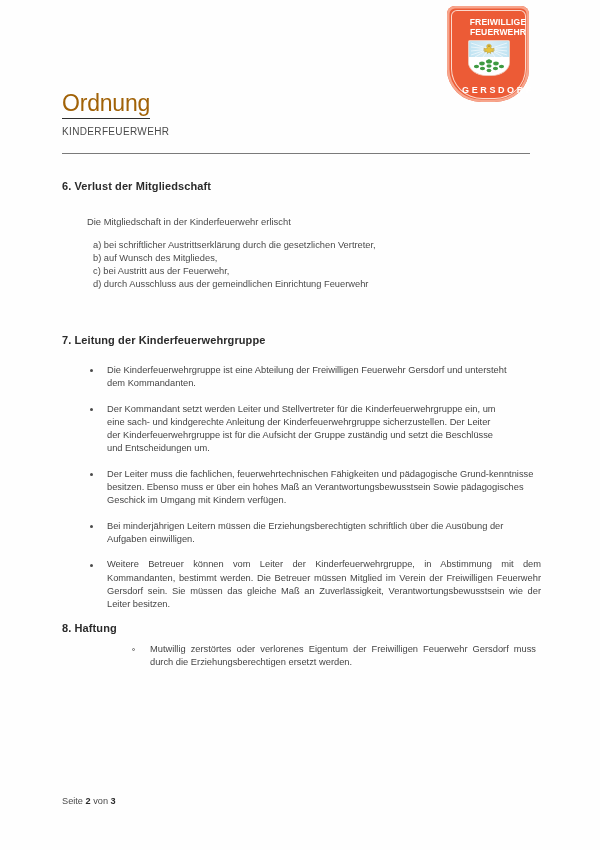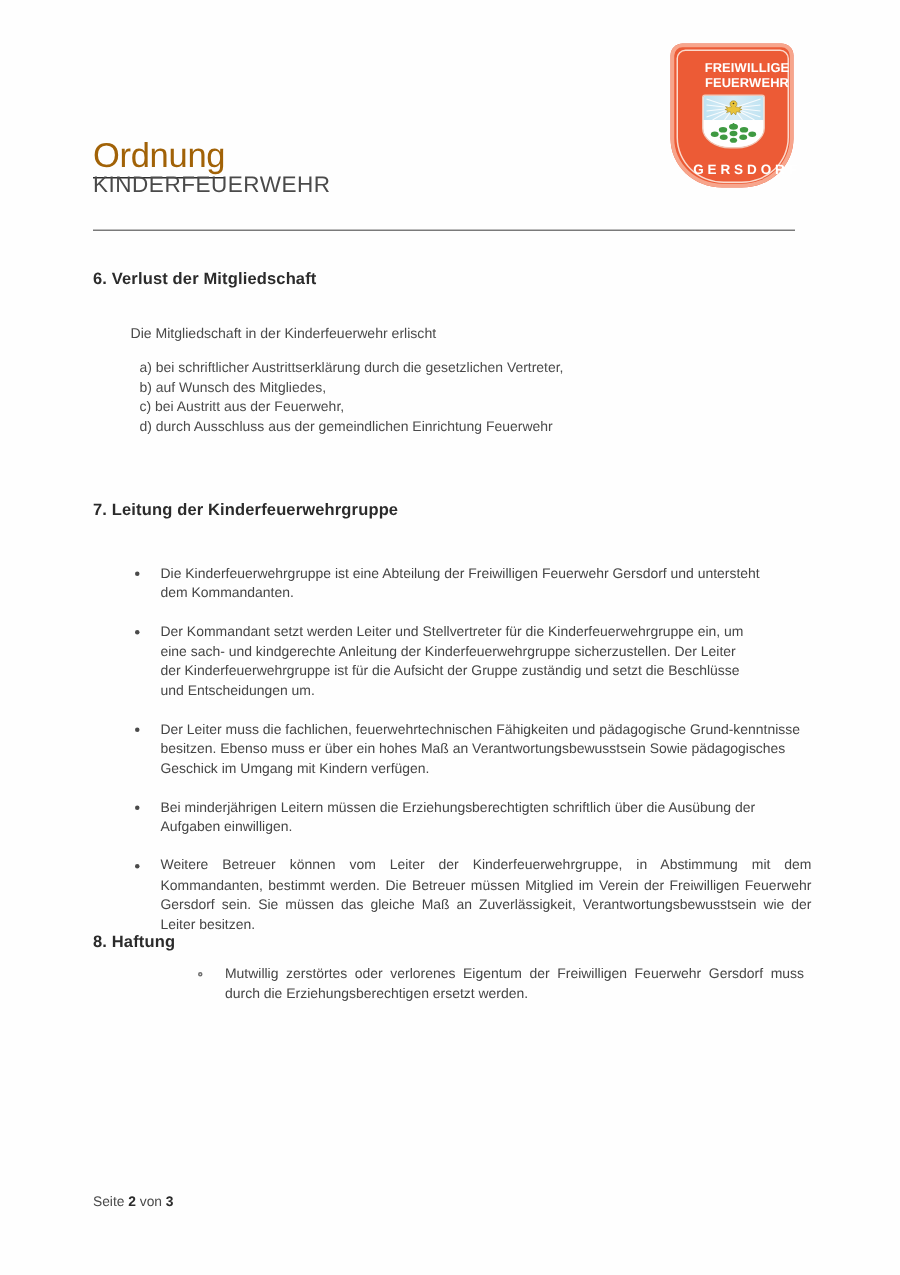--- a/index.html
+++ b/index.html
@@ -28,21 +28,20 @@
     position: absolute;
     left: 447px;
     top: 6px;
     width: 82px;
     height: 96px;
   }
   .crest {
     position: relative;
     width: 102px;
     height: 96px;
-    margin-top: 23px;
   }
   .crest-shield {
     position: absolute;
     left: 0; top: 0;
     width: 82px;
     height: 96px;
     background: #ec5b36;
     border-radius: 8px 8px 42% 42% / 8px 8px 34% 34%;
     box-shadow: inset 0 0 0 2.5px #f7a58c;
   }
@@ -119,22 +118,22 @@
     color: #a16207;
     letter-spacing: -0.2px;
     border-bottom: 1.6px solid #2e2e2e;
     padding-bottom: 2px;
     display: inline-block;
     line-height: 26px;
   }
   .doc-subtitle {
     position: absolute;
     left: 62px;
-    top: 115px;
-    font-size: 15px;
+    top: 126px;
+    font-size: 10px;
     color: #4a4a4a;
     letter-spacing: 0.35px;
   }
   .header-rule {
     position: absolute;
     left: 62px;
     top: 153px;
     width: 468px;
     height: 1px;
     background: #7a7a7a;
@@ -300,21 +299,21 @@
   <div class="lettered-list">
     <div>a) bei schriftlicher Austrittserklärung durch die gesetzlichen Vertreter,</div>
     <div>b) auf Wunsch des Mitgliedes,</div>
     <div>c) bei Austritt aus der Feuerwehr,</div>
     <div>d) durch Ausschluss aus der gemeindlichen Einrichtung Feuerwehr</div>
   </div>
 
   <div class="section-heading" style="top:334px;">7. Leitung der Kinderfeuerwehrgruppe</div>
 
   <ul class="bullets" style="left:82px; top:364px; width:440px;">
-    <li style="width:400px;margin-top:12px;">Die Kinderfeuerwehrgruppe ist eine Abteilung der Freiwilligen Feuerwehr Gersdorf und untersteht dem Kommandanten.</li>
+    <li style="width:400px;">Die Kinderfeuerwehrgruppe ist eine Abteilung der Freiwilligen Feuerwehr Gersdorf und untersteht dem Kommandanten.</li>
     <li style="width:398px;">Der Kommandant setzt werden Leiter und Stellvertreter für die Kinderfeuerwehrgruppe ein, um eine sach- und kindgerechte Anleitung der Kinderfeuerwehrgruppe sicherzustellen. Der Leiter der Kinderfeuerwehrgruppe ist für die Aufsicht der Gruppe zuständig und setzt die Beschlüsse und Entscheidungen um.</li>
     <li style="width:436px;">Der Leiter muss die fachlichen, feuerwehrtechnischen Fähigkeiten und pädagogische Grund-kenntnisse besitzen. Ebenso muss er über ein hohes Maß an Verantwortungsbewusstsein Sowie pädagogisches Geschick im Umgang mit Kindern verfügen.</li>
     <li style="width:420px;">Bei minderjährigen Leitern müssen die Erziehungsberechtigten schriftlich über die Ausübung der Aufgaben einwilligen.</li>
     <li class="justify" style="width:434px;">Weitere Betreuer können vom Leiter der Kinderfeuerwehrgruppe, in Abstimmung mit dem Kommandanten, bestimmt werden. Die Betreuer müssen Mitglied im Verein der Freiwilligen Feuerwehr Gersdorf sein. Sie müssen das gleiche Maß an Zuverlässigkeit, Verantwortungsbewusstsein wie der Leiter besitzen.</li>
   </ul>
 
   <div class="section-heading" style="top:622px;">8. Haftung</div>
 
   <ul class="hollow-bullets" style="left:124px; top:643px; width:412px;">
     <li>Mutwillig zerstörtes oder verlorenes Eigentum der Freiwilligen Feuerwehr Gersdorf muss durch die Erziehungsberechtigen ersetzt werden.</li>

